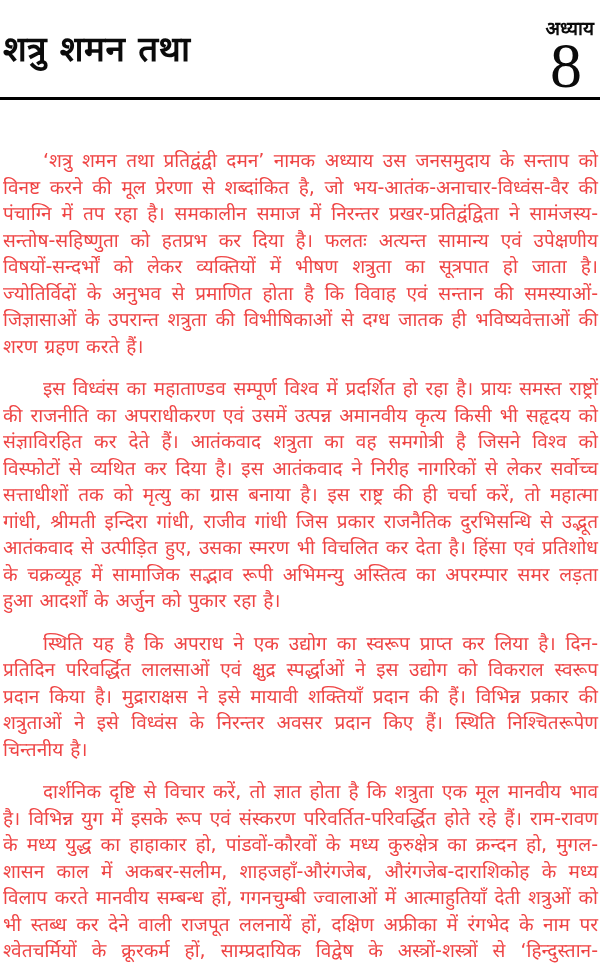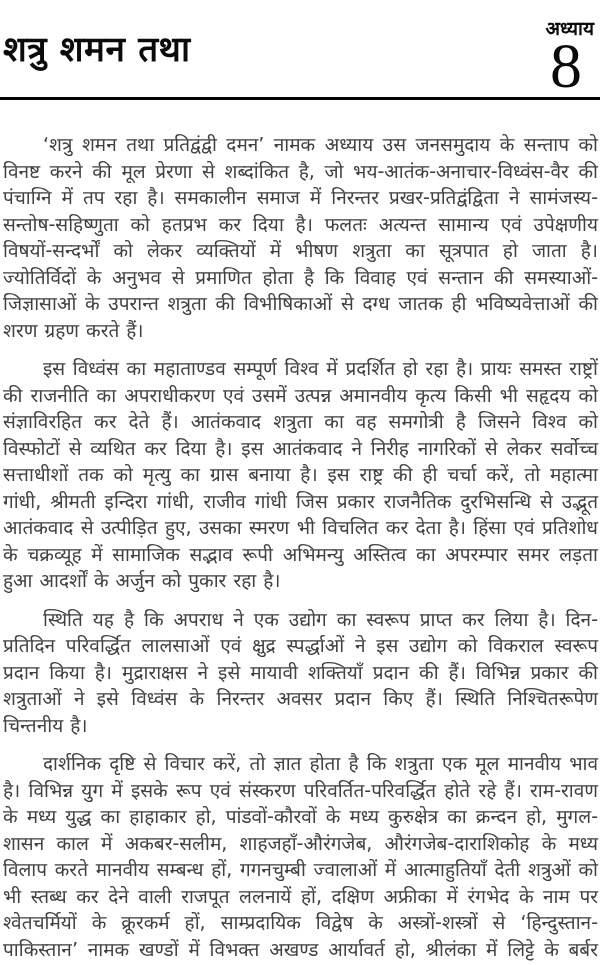--- a/index.html
+++ b/index.html
@@ -59,27 +59,27 @@
     line-height: 0.88;
     margin-top: 0px;
     margin-right: 12px;
   }
   
   .body-text {
     box-sizing: border-box;
     padding: 31px 2px 0 3px;
   }
   .body-text p {
-    margin: 0 0 12px 0;
+    margin: 16px 0 12px 0;
     font-size: 19px;
     line-height: 26.5px;
     text-align: justify;
     text-indent: 40px;
     word-spacing: 1px;
-    color: #404040;
+    color: #ef4444;
   }
   .body-text p:last-child {
     margin-bottom: 0;
   }
 </style>
 </head>
 <body>
 
 <div class="page">
 

